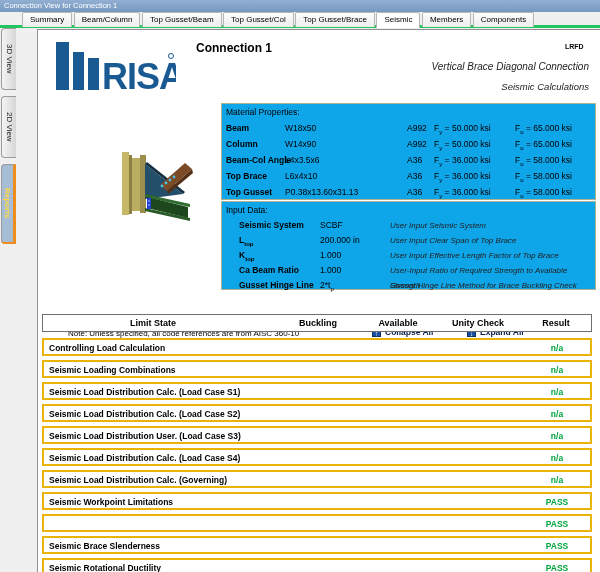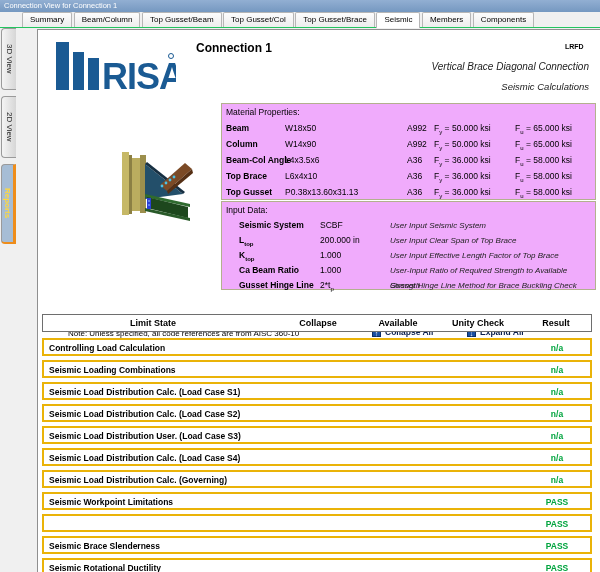--- a/index.html
+++ b/index.html
@@ -12,21 +12,21 @@
     color:#000;
   }
   
   .titlebar {
     position:absolute; left:0; top:0; width:600px; height:12px;
     background:linear-gradient(#92afd2,#7598c0);
     color:#fff; font-size:7.5px; line-height:12px; padding-left:4px;
   }
   .tabstrip {
     position:absolute; left:0; top:12px; width:600px; height:16px;
-    background:#f0f0f0; border-bottom:1px solid #22c55e;
+    background:#f0f0f0; border-bottom:3px solid #22c55e;
     padding-left:22px; white-space:nowrap;
   }
   .top-tab {
     display:inline-block; height:15px; line-height:14px; font-size:8px;
     padding:0 7px; background:linear-gradient(#fdfdfd,#ededed);
     border:1px solid #b6b6b6; border-bottom:none; margin-right:-1px;
     border-radius:2px 2px 0 0; position:relative; cursor:default;
   }
   .top-tab.active { background:#fff; height:16px; z-index:3; font-weight:normal; }
   
@@ -51,21 +51,21 @@
   }
   .logo { position:absolute; left:18px; top:12px; }
   .report-title { position:absolute; left:158px; top:11px; font-size:12px; font-weight:bold; }
   .code-label { position:absolute; left:527px; top:13px; font-size:7px; font-weight:bold; }
   .subtitle  { position:absolute; right:12px; top:31px; font-size:10px; font-style:italic; color:#222; }
   .subtitle2 { position:absolute; right:12px; top:51px; font-size:9.5px; font-style:italic; color:#222; }
   .model { position:absolute; left:66px; top:118px; }
   
   .ybox {
     position:absolute; left:183px; width:375px;
-    background:#f0abfc; border:1px solid #b3b08e; font-size:8.5px;
+    background:#0ea5e9; border:1px solid #b3b08e; font-size:8.5px;
   }
   .ybox.mat { top:73px; height:97px; }
   .ybox.inp { top:171px; height:89px; }
   .ybox .heading { position:absolute; left:4px; top:3px; font-size:8.5px; }
   .mat-row { position:relative; height:16px; line-height:16px; }
   .mat-rows { position:absolute; top:16px; left:0; right:0; }
   .mat-row .m-name { position:absolute; left:4px; font-weight:bold; }
   .mat-row .m-shape { position:absolute; left:63px; }
   .mat-row .m-grade { position:absolute; left:185px; }
   .mat-row .m-fy { position:absolute; left:212px; }
@@ -289,21 +289,21 @@
       <span class="sq-icon">↑</span><span>Collapse All</span>
     </span>
     <span class="tool-btn expand">
       <span class="sq-icon">↓</span><span>Expand All</span>
     </span>
   </div>
 
   <div class="results">
     <div class="res-header">
       <span class="th-limit">Limit State</span>
-      <span class="th-required">Collapse</span>
+      <span class="th-required">Buckling</span>
       <span class="th-available">Available</span>
       <span class="th-unity">Unity Check</span>
       <span class="th-result">Result</span>
     </div>
     <div class="res-rows">
   <div class="res-row">
     <span class="res-label">Controlling Load Calculation</span>
     <span class="res-result">n/a</span>
   </div>
 

